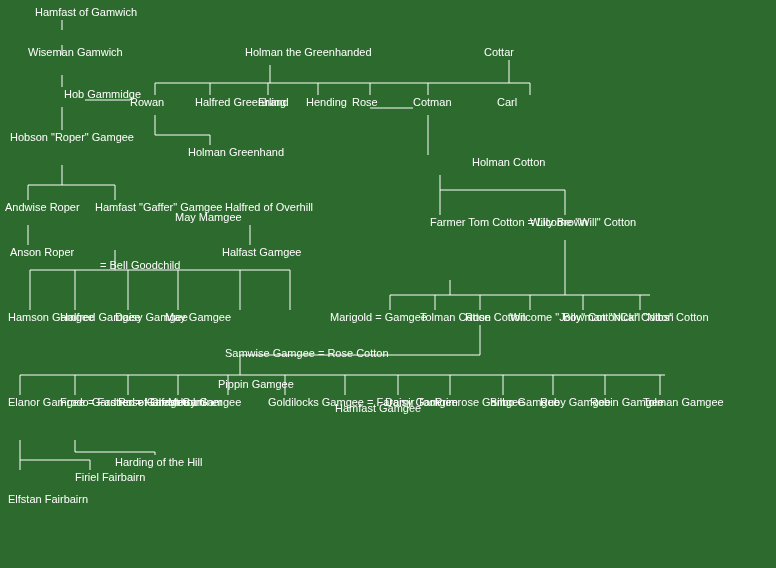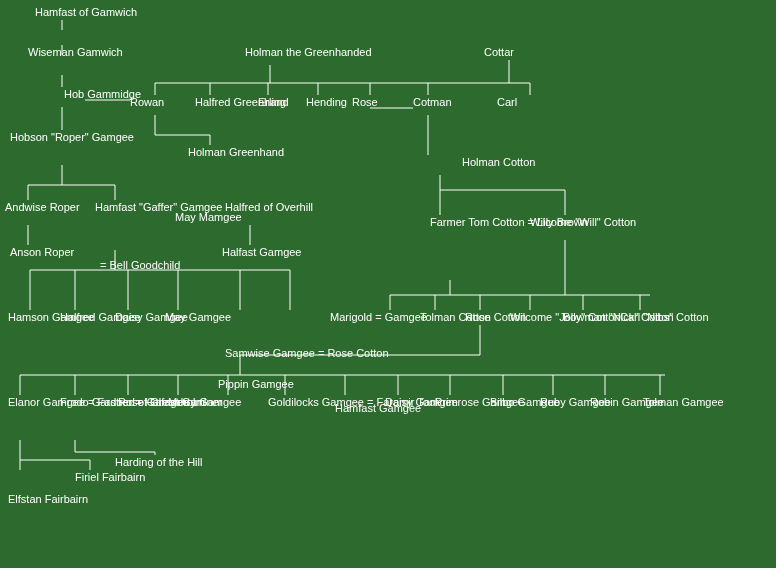--- a/index.html
+++ b/index.html
@@ -149,21 +149,21 @@
     <div class="node" style="left: 195px; top: 95px;">Halfred
 Greenhand</div>
     <div class="node" style="left: 258px; top: 95px;">Erling</div>
     <div class="node" style="left: 306px; top: 95px;">Hending</div>
     <div class="node" style="left: 352px; top: 95px;">Rose</div>
     <div class="node" style="left: 413px; top: 95px;">Cotman</div>
     <div class="node" style="left: 497px; top: 95px;">Carl</div>
     <div class="node" style="left: 484px; top: 45px;">Cottar</div>
     <div class="node" style="left: 188px; top: 145px;">Holman
 Greenhand</div>
-    <div class="node" style="left: 430px; top: 155px; padding-left: 32px;">Holman
+    <div class="node" style="left: 440px; top: 155px; padding-left: 32px;">Holman
 Cotton</div>
     <div class="node" style="left: 5px; top: 200px;">Andwise
 Roper</div>
     <div class="node" style="left: 10px; top: 245px;">Anson
 Roper</div>
     <div class="node" style="left: 95px; top: 200px;">Hamfast
 "Gaffer"
 Gamgee</div>
     <div class="node" style="left: 100px; top: 258px;">= Bell
 Goodchild</div>

